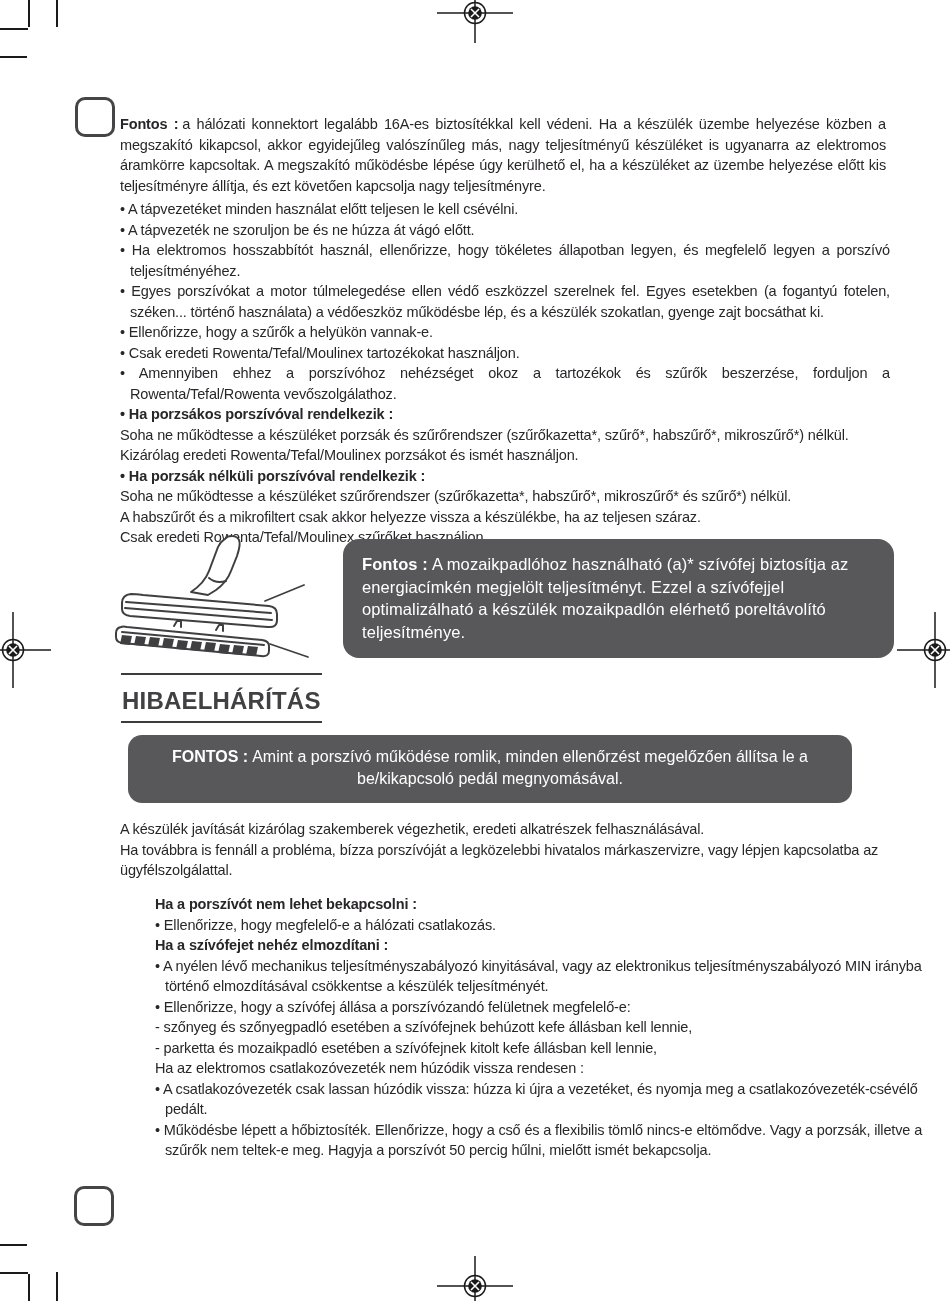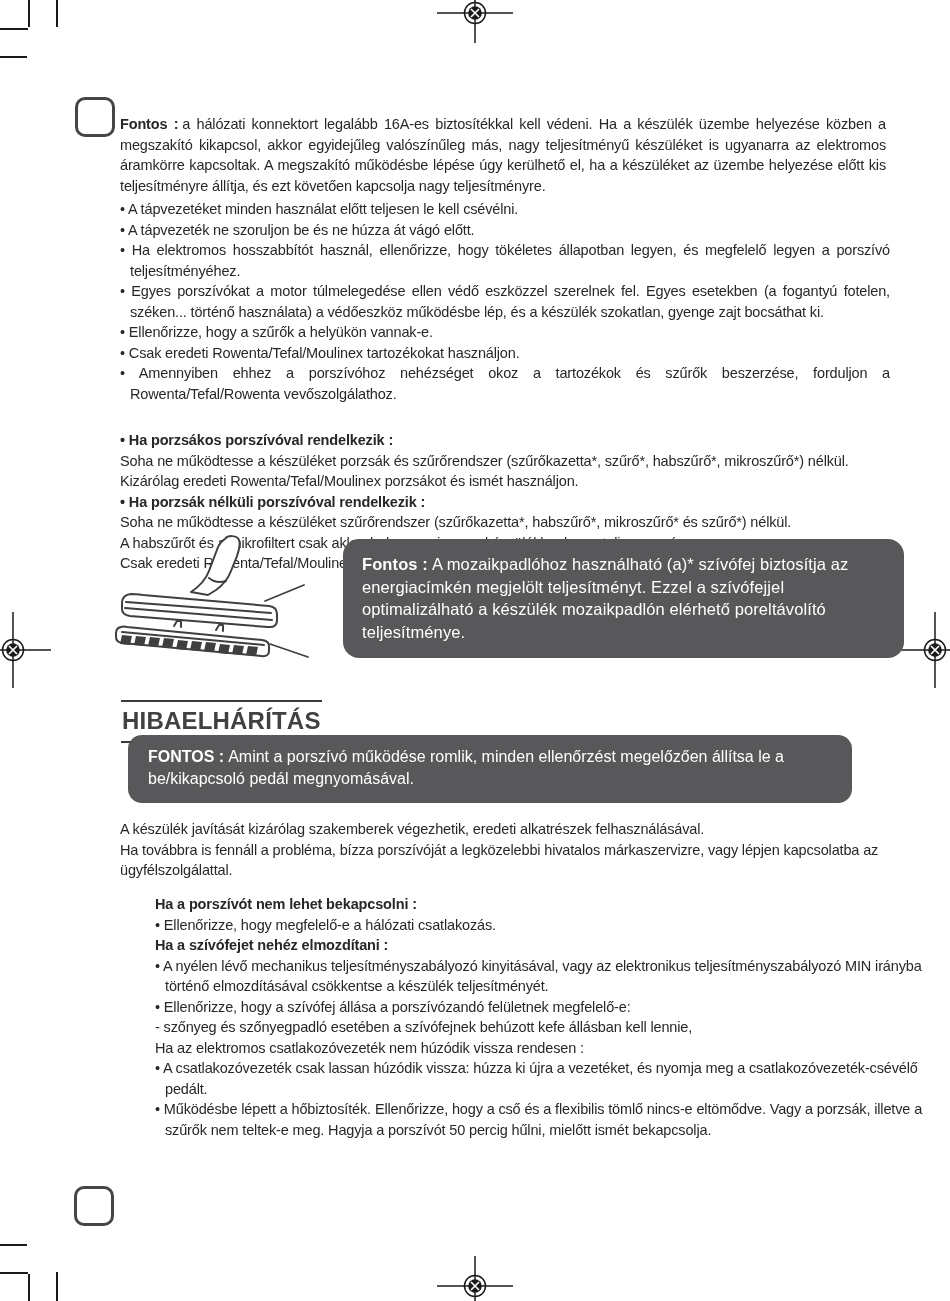--- a/index.html
+++ b/index.html
@@ -6,29 +6,29 @@
   .page{position:relative;width:950px;height:1301px;background:#ffffff;overflow:hidden;
         font-family:"Liberation Sans",sans-serif;color:#29262a;}
   .abs{position:absolute;}
   .body-text{font-size:14.5px;line-height:20.5px;letter-spacing:-0.15px;}
   .justify{text-align:justify;}
   .hang{padding-left:10px;text-indent:-10px;}
   b,.bold{font-weight:bold;}
   .run-label{font-weight:bold;margin-right:4px;}
   
   .darkbox{background:#58585a;color:#ffffff;border-radius:16px;}
-  .notebox{left:343px;top:539px;width:511px;padding:14px 31px 15px 19px;
+  .notebox{left:343px;top:539px;width:511px;padding:14px 21px 15px 19px;
            font-size:16.5px;line-height:22.5px;letter-spacing:0.1px;}
   .fontosbox{left:128px;top:735px;width:724px;padding:11px 20px 13px 20px;
-             font-size:16px;line-height:22px;border-radius:14px;box-sizing:border-box;}
+             font-size:16px;line-height:22px;border-radius:14px;box-sizing:border-box;text-align:center;}
   
   .heading{left:121px;top:673px;display:inline-block;
            border-top:2px solid #3b3a3c;border-bottom:2px solid #3b3a3c;
-           padding:5px 1px 6px 1px;font-size:24px;font-weight:bold;color:#414042;
-           letter-spacing:0.2px;margin-top:27px;}
+           padding:12px 1px 6px 1px;font-size:24px;font-weight:bold;color:#414042;
+           letter-spacing:0.2px;}
   
   .cornerbox{width:34px;height:34px;border:3px solid #454547;border-radius:10px;background:#fff;}
   
   .crop{background:#1a1a1a;}
   
   .regmark{width:80px;height:80px;}
   .figure{left:112px;top:531px;width:232px;height:146px;}
 </style>
 </head>
 <body>
@@ -84,21 +84,21 @@
   <div class="abs body-text" style="left:120px;top:199px;width:770px;">
     <div class="hang">• A tápvezetéket minden használat előtt teljesen le kell csévélni.</div>
     <div class="hang">• A tápvezeték ne szoruljon be és ne húzza át vágó előtt.</div>
     <div class="hang justify">• Ha elektromos hosszabbítót használ, ellenőrizze, hogy tökéletes állapotban legyen, és megfelelő legyen a porszívó teljesítményéhez.</div>
     <div class="hang justify">• Egyes porszívókat a motor túlmelegedése ellen védő eszközzel szerelnek fel. Egyes esetekben (a fogantyú fotelen, széken... történő használata) a védőeszköz működésbe lép, és a készülék szokatlan, gyenge zajt bocsáthat ki.</div>
     <div class="hang">• Ellenőrizze, hogy a szűrők a helyükön vannak-e.</div>
     <div class="hang">• Csak eredeti Rowenta/Tefal/Moulinex tartozékokat használjon.</div>
     <div class="hang justify">• Amennyiben ehhez a porszívóhoz nehézséget okoz a tartozékok és szűrők beszerzése, forduljon a Rowenta/Tefal/Rowenta vevőszolgálathoz.</div>
   </div>
 
-  <div class="abs body-text" style="left:120px;top:404px;width:770px;margin-top:26px;">
+  <div class="abs body-text" style="left:120px;top:404px;width:770px;">
     <div class="bold">• Ha porzsákos porszívóval rendelkezik :</div>
     <div>Soha ne működtesse a készüléket porzsák és szűrőrendszer (szűrőkazetta*, szűrő*, habszűrő*, mikroszűrő*) nélkül.</div>
     <div>Kizárólag eredeti Rowenta/Tefal/Moulinex porzsákot és ismét használjon.</div>
     <div class="bold">• Ha porzsák nélküli porszívóval rendelkezik :</div>
     <div>Soha ne működtesse a készüléket szűrőrendszer (szűrőkazetta*, habszűrő*, mikroszűrő* és szűrő*) nélkül.</div>
     <div>A habszűrőt és a mikrofiltert csak akkor helyezze vissza a készülékbe, ha az teljesen száraz.</div>
     <div>Csak eredeti Rowenta/Tefal/Moulinex szűrőket használjon.</div>
   </div>
 
   <svg class="abs figure" viewBox="0 0 232 146" fill="none" stroke="#3f3f41" stroke-width="2" stroke-linejoin="round" stroke-linecap="round">
@@ -148,18 +148,19 @@
     <div>Ha továbbra is fennáll a probléma, bízza porszívóját a legközelebbi hivatalos márkaszervizre, vagy lépjen kapcsolatba az ügyfélszolgálattal.</div>
   </div>
 
   <div class="abs body-text" style="left:120px;top:894px;width:770px;margin-left:35px;">
     <div class="bold">Ha a porszívót nem lehet bekapcsolni :</div>
     <div class="hang">• Ellenőrizze, hogy megfelelő-e a hálózati csatlakozás.</div>
     <div class="bold">Ha a szívófejet nehéz elmozdítani :</div>
     <div class="hang">• A nyélen lévő mechanikus teljesítményszabályozó kinyitásával, vagy az elektronikus teljesítményszabályozó MIN irányba történő elmozdításával csökkentse a készülék teljesítményét.</div>
     <div class="hang">• Ellenőrizze, hogy a szívófej állása a porszívózandó felületnek megfelelő-e:</div>
     <div>- szőnyeg és szőnyegpadló esetében a szívófejnek behúzott kefe állásban kell lennie,</div>
+    <div>- parketta és mozaikpadló esetében a szívófejnek kitolt kefe állásban kell lennie,</div>
     <div>Ha az elektromos csatlakozóvezeték nem húzódik vissza rendesen :</div>
     <div class="hang">• A csatlakozóvezeték csak lassan húzódik vissza: húzza ki újra a vezetéket, és nyomja meg a csatlakozóvezeték-csévélő pedált.</div>
     <div class="hang">• Működésbe lépett a hőbiztosíték. Ellenőrizze, hogy a cső és a flexibilis tömlő nincs-e eltömődve. Vagy a porzsák, illetve a szűrők nem teltek-e meg. Hagyja a porszívót 50 percig hűlni, mielőtt ismét bekapcsolja.</div>
   </div>
 
 </div>
 
 </body></html>

